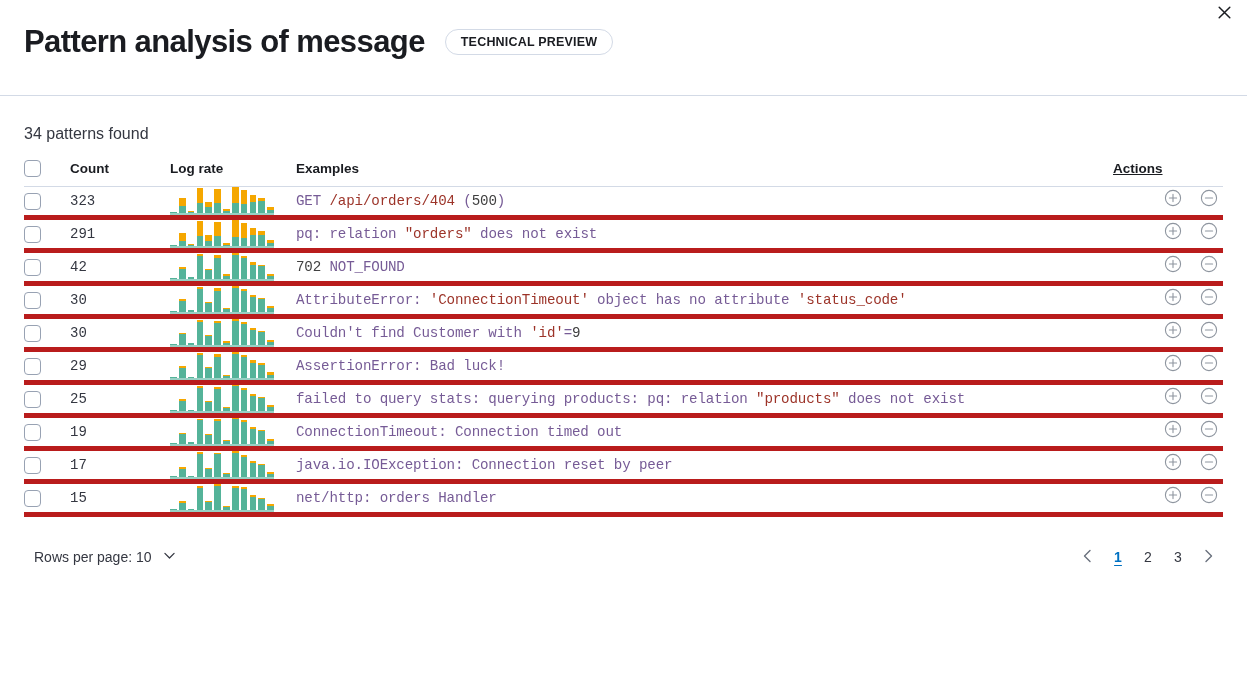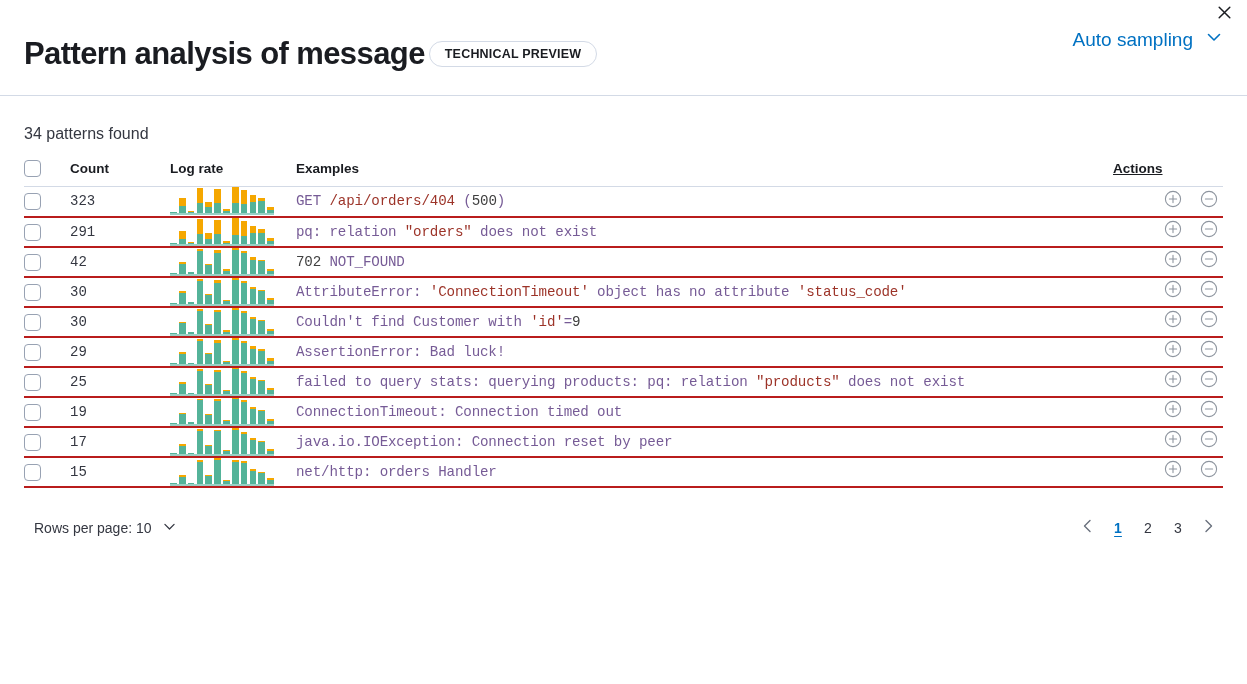--- a/index.html
+++ b/index.html
@@ -18,22 +18,21 @@
     position: relative;
     height: 96px;
     border-bottom: 1px solid #d3dae6;
     display: flex;
     align-items: flex-start;
     padding: 22px 24px 0 24px;
   }
   .header-left {
     display: flex;
     align-items: center;
-    gap: 4px;
-    margin-top: 12px;
+    gap: 20px;
   }
   .page-title {
     font-size: 31px;
     line-height: 40px;
     font-weight: 700;
     letter-spacing: -0.6px;
     color: #1a1c21;
     margin: 0;
     white-space: nowrap;
   }
@@ -115,21 +114,21 @@
   }
   col.c-check { width: 46px; }
   col.c-count { width: 100px; }
   col.c-rate  { width: 126px; }
   col.c-ex    { width: auto; }
   col.c-act   { width: 110px; }
 
   th.th-actions, td.td-actions { text-align: right; text-decoration: underline; }
 
   table.patterns-table tbody td {
-    border-bottom: 2px solid #b91c1c;
+    border-bottom: 5px solid #b91c1c;
     padding: 0;
     height: 30px;
     vertical-align: middle;
   }
 
   .cb {
     width: 17px;
     height: 17px;
     border: 1px solid #98a2b3;
     border-radius: 4px;
@@ -231,30 +230,20 @@
 </style>
 </head>
 <body>
 
 <div class="flyout-header">
   <div class="header-left">
     <h1 class="page-title">Pattern analysis of message</h1>
     <span class="badge-tech-preview">TECHNICAL PREVIEW</span>
   </div>
 
-  <div class="header-right">
-    <button class="sampling-select">
-      <span>Auto sampling</span>
-      <span class="chev-down">
-        <svg width="18" height="18" viewBox="0 0 18 18" fill="none" aria-hidden="true">
-          <path d="M3.5 6.5 L9 12 L14.5 6.5" stroke="#0071c2" stroke-width="1.6" stroke-linecap="round" stroke-linejoin="round"></path>
-        </svg>
-      </span>
-    </button>
-  </div>
 
   <button class="close-btn">
     <span>
       <svg width="15" height="15" viewBox="0 0 15 15" fill="none" aria-hidden="true">
         <path d="M2.2 2.2 L12.8 12.8 M12.8 2.2 L2.2 12.8" stroke="#1a1c21" stroke-width="1.5" stroke-linecap="round"></path>
       </svg>
     </span>
   </button>
 </div>
 

